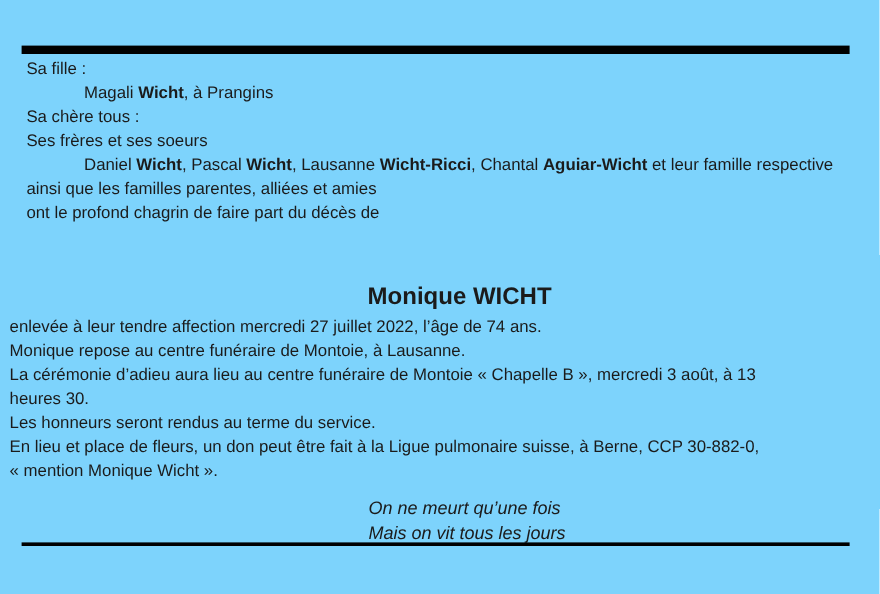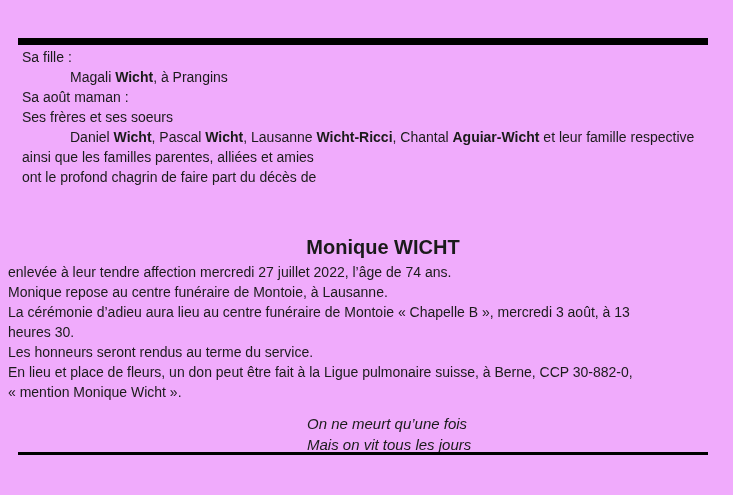--- a/index.html
+++ b/index.html
@@ -4,21 +4,21 @@
 <style>
   html, body {
     margin: 0;
     padding: 0;
     background: #ffffff;
   }
   .page {
     position: relative;
     width: 733px;
     height: 495px;
-    background: #f0abfc;
+    background: #7dd3fc;
     font-family: "Liberation Sans", sans-serif;
     color: #1b1b1b;
     overflow: hidden;
   }
   .rule-top {
     position: absolute;
     left: 18px;
     top: 38px;
     width: 690px;
     height: 7px;
@@ -82,21 +82,21 @@
 </style>
 </head>
 <body>
 
 <div class="page">
   <div class="rule-top"></div>
 
   <div class="family">
       <div class="line"><span>Sa fille :</span></div>
       <div class="line indent"><span>Magali </span><span class="b">Wicht</span><span>, à Prangins</span></div>
-      <div class="line"><span>Sa août maman :</span></div>
+      <div class="line"><span>Sa chère tous :</span></div>
       <div class="line"><span>Ses frères et ses soeurs</span></div>
       <div class="line indent"><span>Daniel </span><span class="b">Wicht</span><span>, Pascal </span><span class="b">Wicht</span><span>, Lausanne </span><span class="b">Wicht-Ricci</span><span>, Chantal </span><span class="b">Aguiar-Wicht</span><span> et leur famille respective</span></div>
       <div class="line"><span>ainsi que les familles parentes, alliées et amies</span></div>
       <div class="line"><span>ont le profond chagrin de faire part du décès de</span></div>
     </div>
 
   <h1 class="title">Monique WICHT</h1>
 
   <div class="body-block">
       <div class="line"><span>enlevée à leur tendre affection mercredi 27 juillet 2022, l’âge de 74 ans.</span></div>

